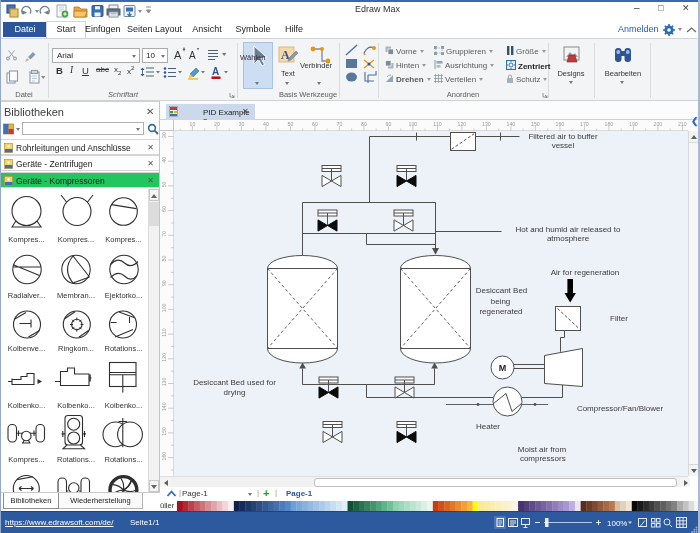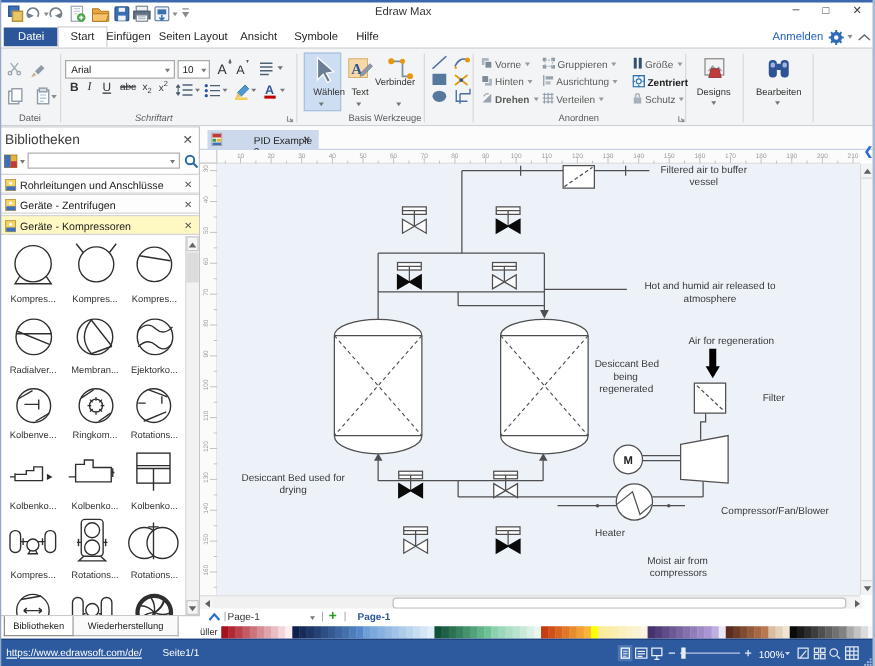--- a/index.html
+++ b/index.html
@@ -48,21 +48,21 @@
 <path d="M106.5 10.5 h6 M106.5 12 h6" stroke="#9aa7b4" stroke-width="0.8"></path>
 </g>
 <g>
 <rect x="120" y="2.5" width="11" height="11" rx="1" fill="#eef4fb" stroke="#6f88a8"></rect>
 <rect x="122" y="4.5" width="7" height="4" fill="#3a6fb3"></rect>
 <path d="M125.5 9 v4 M123.5 11 l2 2.2 2 -2.2" stroke="#3a6fb3" stroke-width="1.2" fill="none"></path>
 </g>
 <path d="M134 7 l4 0 -2 3 z" fill="#8a8a8a"></path>
 <path d="M142 4 h5 M142.5 7 l4 0 -2 3 z" stroke="#8a8a8a" fill="#8a8a8a" stroke-width="1"></path>
 </svg>
-<div class="abs" style="left:300px;top:4px;width:100px;text-align:left;font-size:9px;color:#333;">Edraw Max</div>
+<div class="abs" style="left:300px;top:4px;width:100px;text-align:right;font-size:9px;color:#333;">Edraw Max</div>
 <div class="abs" style="left:630px;top:2px;width:60px;height:16px;color:#444;font-size:10px;">
         <span class="abs" style="left:4px;top:0px;">–</span>
         <span class="abs" style="left:28px;top:1px;font-size:9px;">□</span>
         <span class="abs" style="left:52px;top:1px;font-size:9px;">✕</span>
       </div>
 </div>
 <div class="abs" style="left:0;top:21px;width:700px;height:17px;background:#fff;">
 <div class="abs" style="left:3px;top:1px;width:44px;height:15px;background:#2b579a;color:#fff;font-size:9px;text-align:center;line-height:15px;">Datei</div>
 <div class="abs" style="left:46px;top:0px;width:40px;height:17px;background:#fff;border:1px solid #d4d4d4;border-bottom:none;"></div>
 <div class="abs" style="left:53px;top:3px;width:26px;height:12px;font-size:9px;color:#1e1e1e;text-align:center;white-space:nowrap;">Start</div>
@@ -159,21 +159,21 @@
         </g>
 <path d="M61 6 l4 0 -2 2.6 z" fill="#777"></path>
 <text x="72" y="10" font-size="10" fill="#2f5496" font-family="Liberation Sans" font-weight="bold">A</text>
 <rect x="71.5" y="11.5" width="9" height="2.4" fill="#c00000"></rect>
 <path d="M84 6 l4 0 -2 2.6 z" fill="#777"></path>
 </svg>
 <div class="abs" style="left:243px;top:3px;width:30px;height:47px;background:#cdddf2;border:1px solid #a8c2e0;"></div>
 <svg class="abs" style="left:247px;top:5px;" width="22" height="24" viewBox="0 0 22 24">
 <path d="M7 2 L7 20 L11.5 15.5 L15 22 L17.5 20.5 L14 14.5 L20 13.5 Z" fill="#6b7e95" stroke="#fff" stroke-width="1"></path>
 </svg>
-<div class="abs" style="left:240px;top:30px;width:36px;text-align:right;font-size:7.5px;color:#333;">Wählen</div>
+<div class="abs" style="left:240px;top:14px;width:36px;text-align:left;font-size:7.5px;color:#333;">Wählen</div>
 <svg class="abs" style="left:277px;top:6px;" width="22" height="22" viewBox="0 0 22 22">
 <rect x="2" y="2" width="15" height="15" fill="#f5d9a8" stroke="#d9b06a" stroke-width="0.8"></rect>
 <text x="4" y="14" font-size="12" fill="#2f5496" font-family="Liberation Serif" font-weight="bold">A</text>
 <path d="M12 13 l7 -7 2 2 -7 7 -3 1 z" fill="#8d9aa6" stroke="#6f7d8a" stroke-width="0.6"></path>
 </svg>
 <div class="abs" style="left:272px;top:30px;width:32px;text-align:center;font-size:7.5px;color:#333;">Text</div>
 <svg class="abs" style="left:308px;top:6px;" width="24" height="22" viewBox="0 0 24 22">
 <path d="M5 4 L14 4 L14 16 L20 16" fill="none" stroke="#7b8ea3" stroke-width="1.4"></path>
 <circle cx="5" cy="4" r="2.4" fill="#e8960c"></circle>
         <circle cx="14" cy="4" r="2" fill="#e8960c"></circle>
@@ -282,21 +282,21 @@
       </div>
 <div class="abs" style="left:0;top:53px;width:159px;height:16px;border-top:1px solid #d5d5d5;border-bottom:1px solid #d5d5d5;background:#fdfdfd;">
         <svg width="9" height="10" style="position:absolute;left:4px;top:3px;">
           <rect x="0.5" y="0.5" width="8" height="9" fill="#f7d25e" stroke="#b3954a" stroke-width="0.7"></rect>
           <rect x="1" y="6" width="7.5" height="3.3" fill="#3f6fb5"></rect>
           <circle cx="4.5" cy="3.5" r="1.3" fill="#fff"></circle>
         </svg>
         <span style="position:absolute;left:16px;top:3px;font-size:8.5px;color:#222;">Geräte - Zentrifugen</span>
         <span style="position:absolute;right:5px;top:3px;font-size:8px;color:#555;">✕</span>
       </div>
-<div class="abs" style="left:0;top:70px;width:159px;height:16px;border-top:1px solid #d5d5d5;border-bottom:1px solid #d5d5d5;background:#fef9c3;">
+<div class="abs" style="left:0;top:70px;width:159px;height:16px;border-top:1px solid #d5d5d5;border-bottom:1px solid #d5d5d5;background:#22c55e;">
         <svg width="9" height="10" style="position:absolute;left:4px;top:3px;">
           <rect x="0.5" y="0.5" width="8" height="9" fill="#f7d25e" stroke="#b3954a" stroke-width="0.7"></rect>
           <rect x="1" y="6" width="7.5" height="3.3" fill="#3f6fb5"></rect>
           <circle cx="4.5" cy="3.5" r="1.3" fill="#fff"></circle>
         </svg>
         <span style="position:absolute;left:16px;top:3px;font-size:8.5px;color:#222;">Geräte - Kompressoren</span>
         <span style="position:absolute;right:5px;top:3px;font-size:8px;color:#555;">✕</span>
       </div>
 <div class="abs" style="left:0;top:87px;width:148px;height:304px;background:#fff;overflow:hidden;">
 <svg width="148" height="304" viewBox="0 188 148 304" style="position:absolute;left:0;top:0;">

